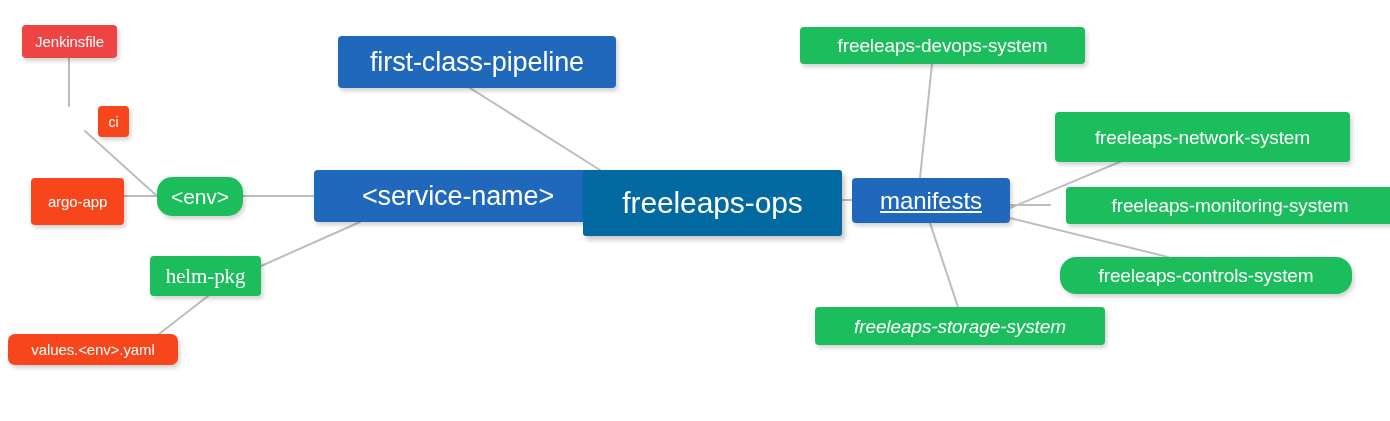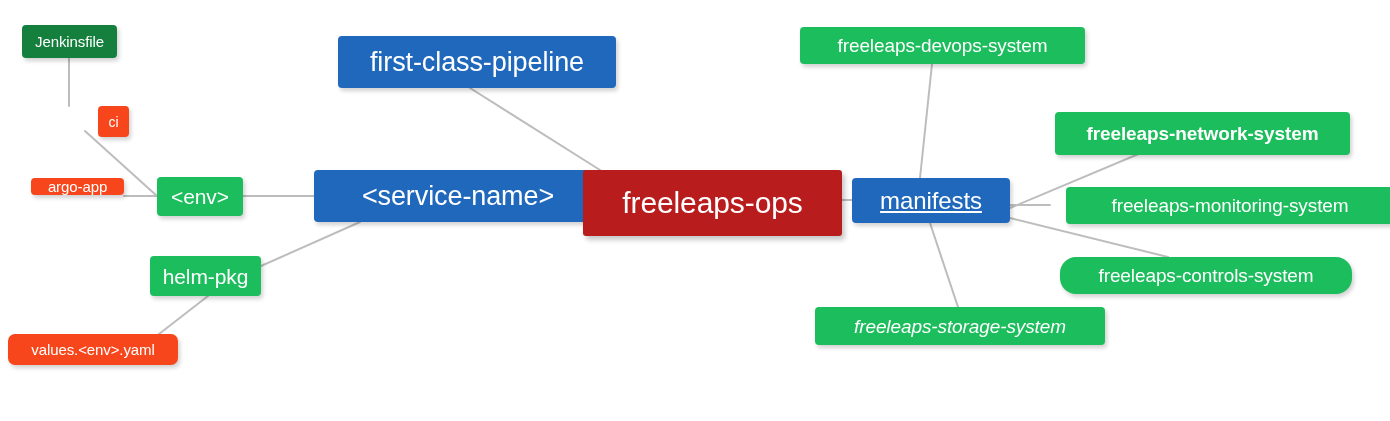--- a/index.html
+++ b/index.html
@@ -40,27 +40,27 @@
     justify-content: center;
     color: #ffffff;
     border-radius: 4px;
     white-space: nowrap;
     line-height: 1;
     box-shadow: 2px 3px 4px rgba(0, 0, 0, 0.18);
     letter-spacing: -0.1px;
     padding: 0 10px;
   }
   .node.root {
-    background: #b91c1c;
+    background: #0369a1;
     border-radius: 3px;
     box-shadow: 3px 4px 5px rgba(0, 0, 0, 0.22);
   }
   .node.blue    { background: #2068bc; }
   .node.green   { background: #1cbd5c; }
-  .node.orange  { background: #15803d; }
+  .node.orange  { background: #ef4444; }
   .node.red     { background: #f8461c; }
 
   .size-root  { font-size: 30px; }
   .size-xl    { font-size: 27px; }
   .size-lg    { font-size: 24px; text-decoration: underline; }
   .size-md    { font-size: 21px; }
   .size-sm    { font-size: 19px; }
   .size-xs    { font-size: 15px; }
   .size-xxs   { font-size: 14px; }
 </style>
@@ -82,28 +82,28 @@
       <line x1="920" y1="178" x2="932" y2="64" stroke="#bdbdbd"></line>
       <line x1="1010" y1="208" x2="1148" y2="150" stroke="#bdbdbd"></line>
       <line x1="1010" y1="205" x2="1050" y2="205" stroke="#bdbdbd"></line>
       <line x1="1010" y1="218" x2="1168" y2="257" stroke="#bdbdbd"></line>
       <line x1="930" y1="223" x2="958" y2="307" stroke="#bdbdbd"></line>
     </svg>
 
   <div id="node-layer">
       <div class="node orange size-xs" style="left: 22px; top: 25px; width: 95px; height: 33px;">Jenkinsfile</div>
       <div class="node red size-xxs" style="left: 54px; top: 106px; width: 31px; height: 31px; margin-left: 44px;">ci</div>
-      <div class="node red size-xs" style="left: 31px; top: 178px; width: 93px; height: 17px;">argo-app</div>
-      <div class="node green size-md" style="left: 157px; top: 177px; width: 86px; height: 39px;">&lt;env&gt;</div>
+      <div class="node red size-xs" style="left: 31px; top: 178px; width: 93px; height: 47px;">argo-app</div>
+      <div class="node green size-md" style="left: 157px; top: 177px; width: 86px; height: 39px; border-radius: 15px;">&lt;env&gt;</div>
       <div class="node red size-xs" style="left: 8px; top: 334px; width: 170px; height: 31px; border-radius: 7px;">values.&lt;env&gt;.yaml</div>
-      <div class="node green size-md" style="left: 150px; top: 256px; width: 111px; height: 40px;">helm-pkg</div>
+      <div class="node green size-md" style="left: 150px; top: 256px; width: 111px; height: 40px; font-family: Liberation Serif, serif;">helm-pkg</div>
       <div class="node blue size-xl" style="left: 314px; top: 36px; width: 278px; height: 52px; margin-left: 24px;">first-class-pipeline</div>
       <div class="node blue size-xl" style="left: 314px; top: 170px; width: 288px; height: 52px;">&lt;service-name&gt;</div>
       <div class="node root size-root" style="left: 583px; top: 170px; width: 259px; height: 66px;">freeleaps-ops</div>
       <div class="node blue size-lg" style="left: 852px; top: 178px; width: 158px; height: 45px;">manifests</div>
       <div class="node green size-sm" style="left: 800px; top: 27px; width: 285px; height: 37px;">freeleaps-devops-system</div>
-      <div class="node green size-sm" style="left: 1055px; top: 112px; width: 295px; height: 43px; font-weight: bold;">freeleaps-network-system</div>
+      <div class="node green size-sm" style="left: 1055px; top: 112px; width: 295px; height: 50px;">freeleaps-network-system</div>
       <div class="node green size-sm" style="left: 1050px; top: 187px; width: 328px; height: 37px; margin-left: 16px;">freeleaps-monitoring-system</div>
       <div class="node green size-sm" style="left: 1060px; top: 257px; width: 292px; height: 37px; border-radius: 16px;">freeleaps-controls-system</div>
       <div class="node green size-sm" style="left: 815px; top: 307px; width: 290px; height: 38px; font-style: italic;">freeleaps-storage-system</div>
     </div>
 
 </div>
 
 </body></html>

